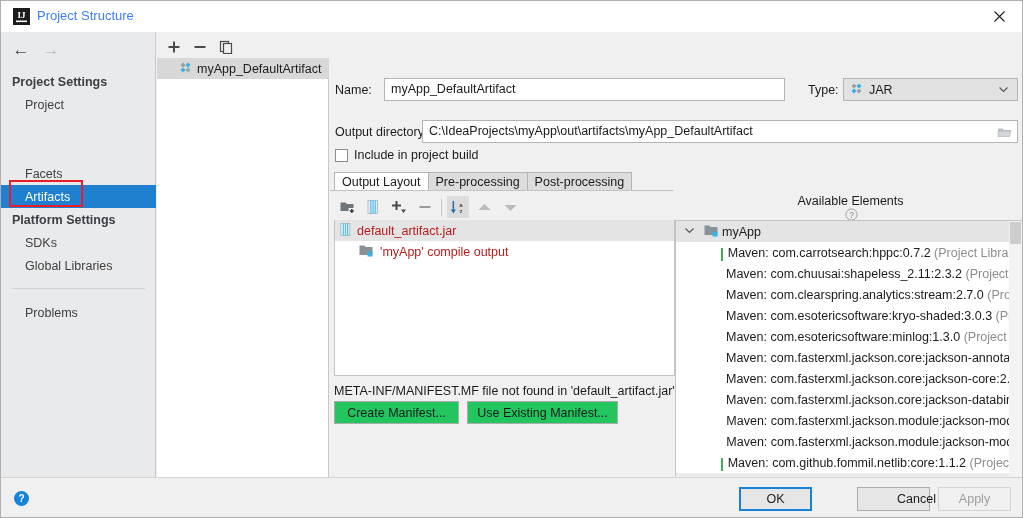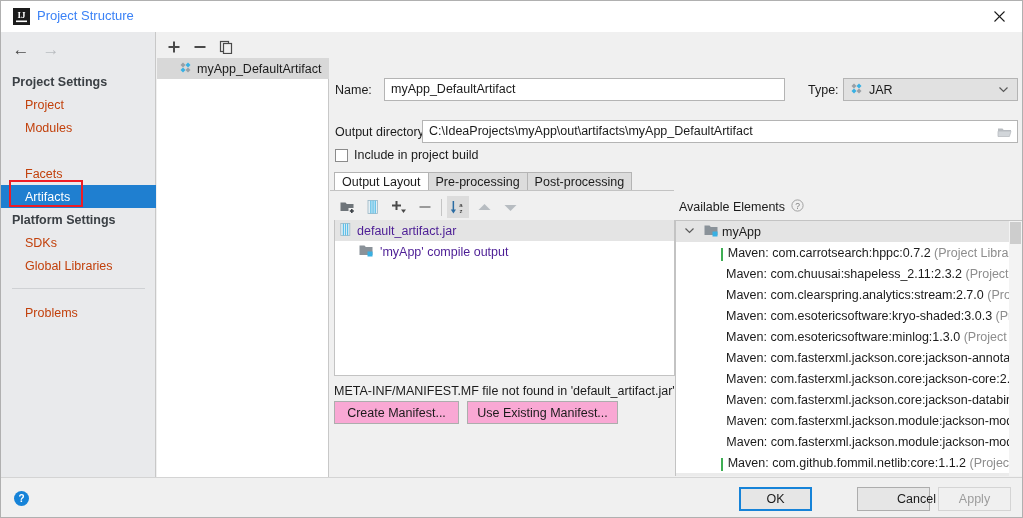--- a/index.html
+++ b/index.html
@@ -22,21 +22,21 @@
   .close-btn { position:absolute; right:0; top:0; width:46px; height:31px; display:flex; align-items:center; justify-content:center; }
   .close-btn svg { display:block; }
 
   
   .sidebar { position:absolute; left:0; top:31px; width:155px; height:445px; background:#e9eaec; border-right:1px solid #c8c8c8; }
   .nav-arrows { position:absolute; left:0; top:0; width:155px; height:33px; }
   .nav-arrow { position:absolute; top:8px; width:24px; height:18px; display:flex; align-items:center; justify-content:center; font-size:17px; line-height:1; }
   .nav-back { left:8px; color:#4a4a4a; }
   .nav-fwd { left:38px; color:#b9bcc0; }
   .side-group { position:absolute; left:0; width:155px; height:23px; font-weight:bold; color:#3b4045; font-size:12.5px; display:flex; align-items:center; padding-left:11px; }
-  .side-item { position:absolute; left:0; width:155px; height:23px; font-size:12.5px; color:#c2410c; display:flex; align-items:center; padding-left:24px; }
+  .side-item { position:absolute; left:0; width:155px; height:23px; font-size:12.5px; color:#404040; display:flex; align-items:center; padding-left:24px; }
   .side-item.sel { background:#1f7fd0; color:#ffffff; }
   .side-sep { position:absolute; left:11px; width:133px; height:1px; background:#cfd1d4; }
   .redbox { position:absolute; border:2px solid #ee1c25; pointer-events:none; }
 
   
   .artpanel { position:absolute; left:156px; top:31px; width:172px; height:445px; background:#ffffff; border-right:1px solid #c8c8c8; }
   .art-toolbar { position:absolute; left:0; top:0; width:172px; height:30px; background:#f0f0f0; }
   .tb-btn { position:absolute; top:4px; width:22px; height:22px; display:flex; align-items:center; justify-content:center; }
   .art-row { position:absolute; left:0; top:26px; width:172px; height:21px; background:#d8d8d8; display:flex; align-items:center; padding-left:22px; }
   .art-row .lbl { font-size:12.5px; color:#1b1b1b; margin-left:5px; }
@@ -58,28 +58,28 @@
   .tabs { position:absolute; left:4px; top:139px; height:20px; display:flex; align-items:flex-end; }
   .tab { height:19px; padding:0 7px; font-size:12.5px; display:flex; align-items:center; border:1px solid #b4b4b4; border-bottom:none; background:#dcdcdc; color:#1b1b1b; margin-right:-1px; }
   .tab.active { background:#ffffff; border-bottom:1px solid #ffffff; }
   .tabline { position:absolute; left:0; top:158px; width:344px; height:1px; background:#c3c3c3; }
 
   
   .ol-toolbar { position:absolute; left:4px; top:162px; width:341px; height:26px; background:#f0f0f0; }
   .ol-tree { position:absolute; left:4px; top:188px; width:341px; height:156px; background:#ffffff; border:1px solid #c3c3c3; border-top:none; }
   .ol-row { position:absolute; left:0; width:339px; height:21px; display:flex; align-items:center; }
   .ol-row.sel { background:#e4e4e4; }
-  .ol-row .lbl { font-size:12.5px; color:#4c1d95; margin-left:6px; }
+  .ol-row .lbl { font-size:12.5px; color:#b91c1c; margin-left:6px; }
 
   .manifest-msg { position:absolute; left:4px; top:352px; font-size:12.5px; color:#1b1b1b; }
-  .btn { position:absolute; background:#f9a8d4; border:1px solid #adadad; font-family:"Liberation Sans", sans-serif; font-size:12.5px; color:#1b1b1b; height:23px; display:flex; align-items:center; justify-content:center; }
+  .btn { position:absolute; background:#22c55e; border:1px solid #adadad; font-family:"Liberation Sans", sans-serif; font-size:12.5px; color:#1b1b1b; height:23px; display:flex; align-items:center; justify-content:center; }
   .dots-btn { position:absolute; background:#e6e6e6; border:1px solid #adadad; width:21px; height:19px; display:flex; align-items:center; justify-content:center; font-size:12px; color:#333; line-height:8px; }
 
   
-  .ae-header { position:absolute; left:345px; top:162px; width:347px; height:26px; background:#f0f0f0; display:flex; align-items:center; }
+  .ae-header { position:absolute; left:345px; top:162px; width:347px; height:26px; background:#f0f0f0; display:flex; align-items:center;flex-direction:column; }
   .ae-title { font-size:12.5px; color:#1b1b1b; margin-left:4px; }
   .ae-help { margin-left:6px; }
   .ae-list { position:absolute; left:345px; top:188px; width:347px; height:256px; background:#ffffff; border-top:1px solid #c3c3c3; border-left:1px solid #c3c3c3; overflow:hidden; }
   .ae-row { position:absolute; left:0; width:347px; height:21px; display:flex; align-items:center; white-space:nowrap; }
   .ae-row.rootrow { background:#e4e4e4; }
   .ae-row.lastrow { background:#ebebeb; }
   .ae-name { font-size:12.5px; color:#1b1b1b;text-align:center; }
   .ae-name .muted { color:#8d8d8d; }
   .ae-scroll { position:absolute; right:0; top:0; width:13px; height:256px; background:#f3f3f3; }
   .ae-thumb { position:absolute; right:1px; top:1px; width:11px; height:22px; background:#cdcdcd; }
@@ -114,21 +114,20 @@
   </div>
 
   <div class="sidebar">
     <div class="nav-arrows">
       <div class="nav-arrow nav-back">←</div>
       <div class="nav-arrow nav-fwd">→</div>
     </div>
 
     <div class="side-group" style="top:38px;">Project Settings</div>
     <div class="side-item" style="top:61px;">Project</div>
-    <div class="side-item" style="top:84px;">Modules</div>
     <div class="side-item" style="top:130px;">Facets</div>
     <div class="side-item sel" style="top:153px;">Artifacts</div>
 
     <div class="side-group" style="top:176px;">Platform Settings</div>
     <div class="side-item" style="top:199px;">SDKs</div>
     <div class="side-item" style="top:222px;">Global Libraries</div>
 
     <div class="side-sep" style="top:256px;"></div>
     <div class="side-item" style="top:269px;">Problems</div>
 

